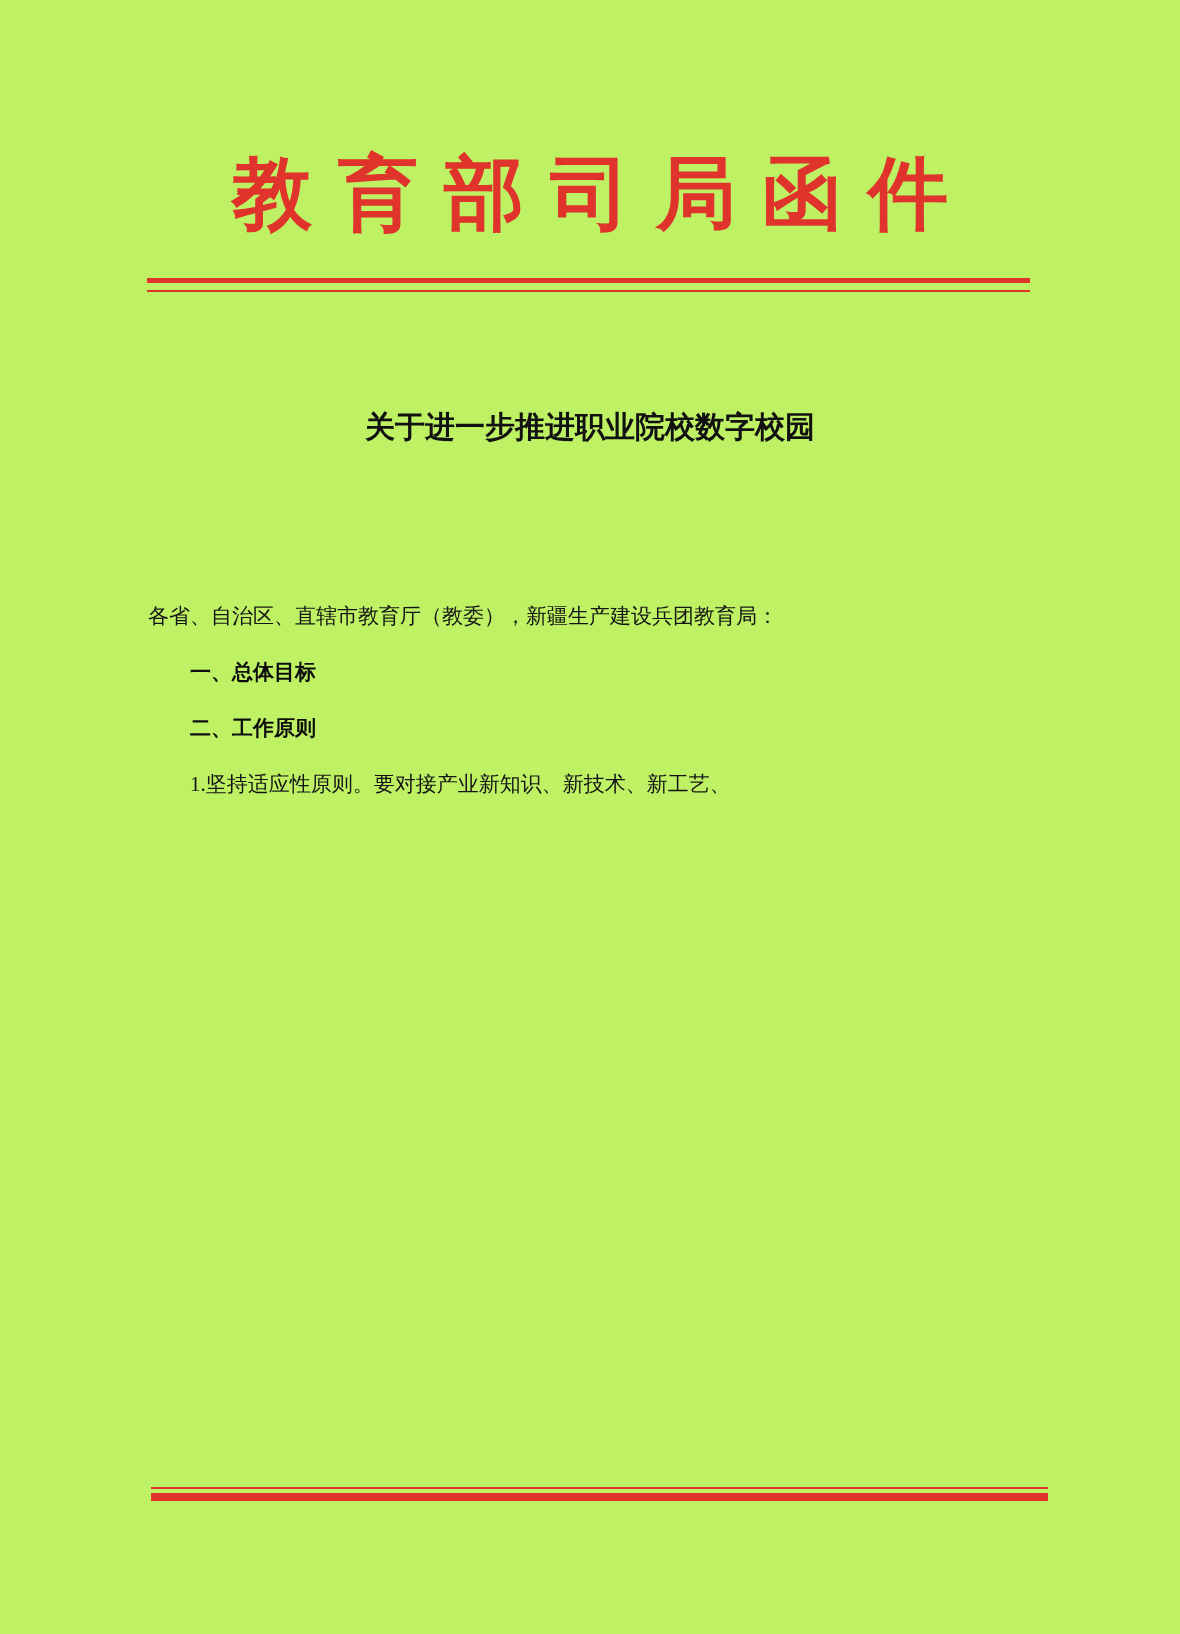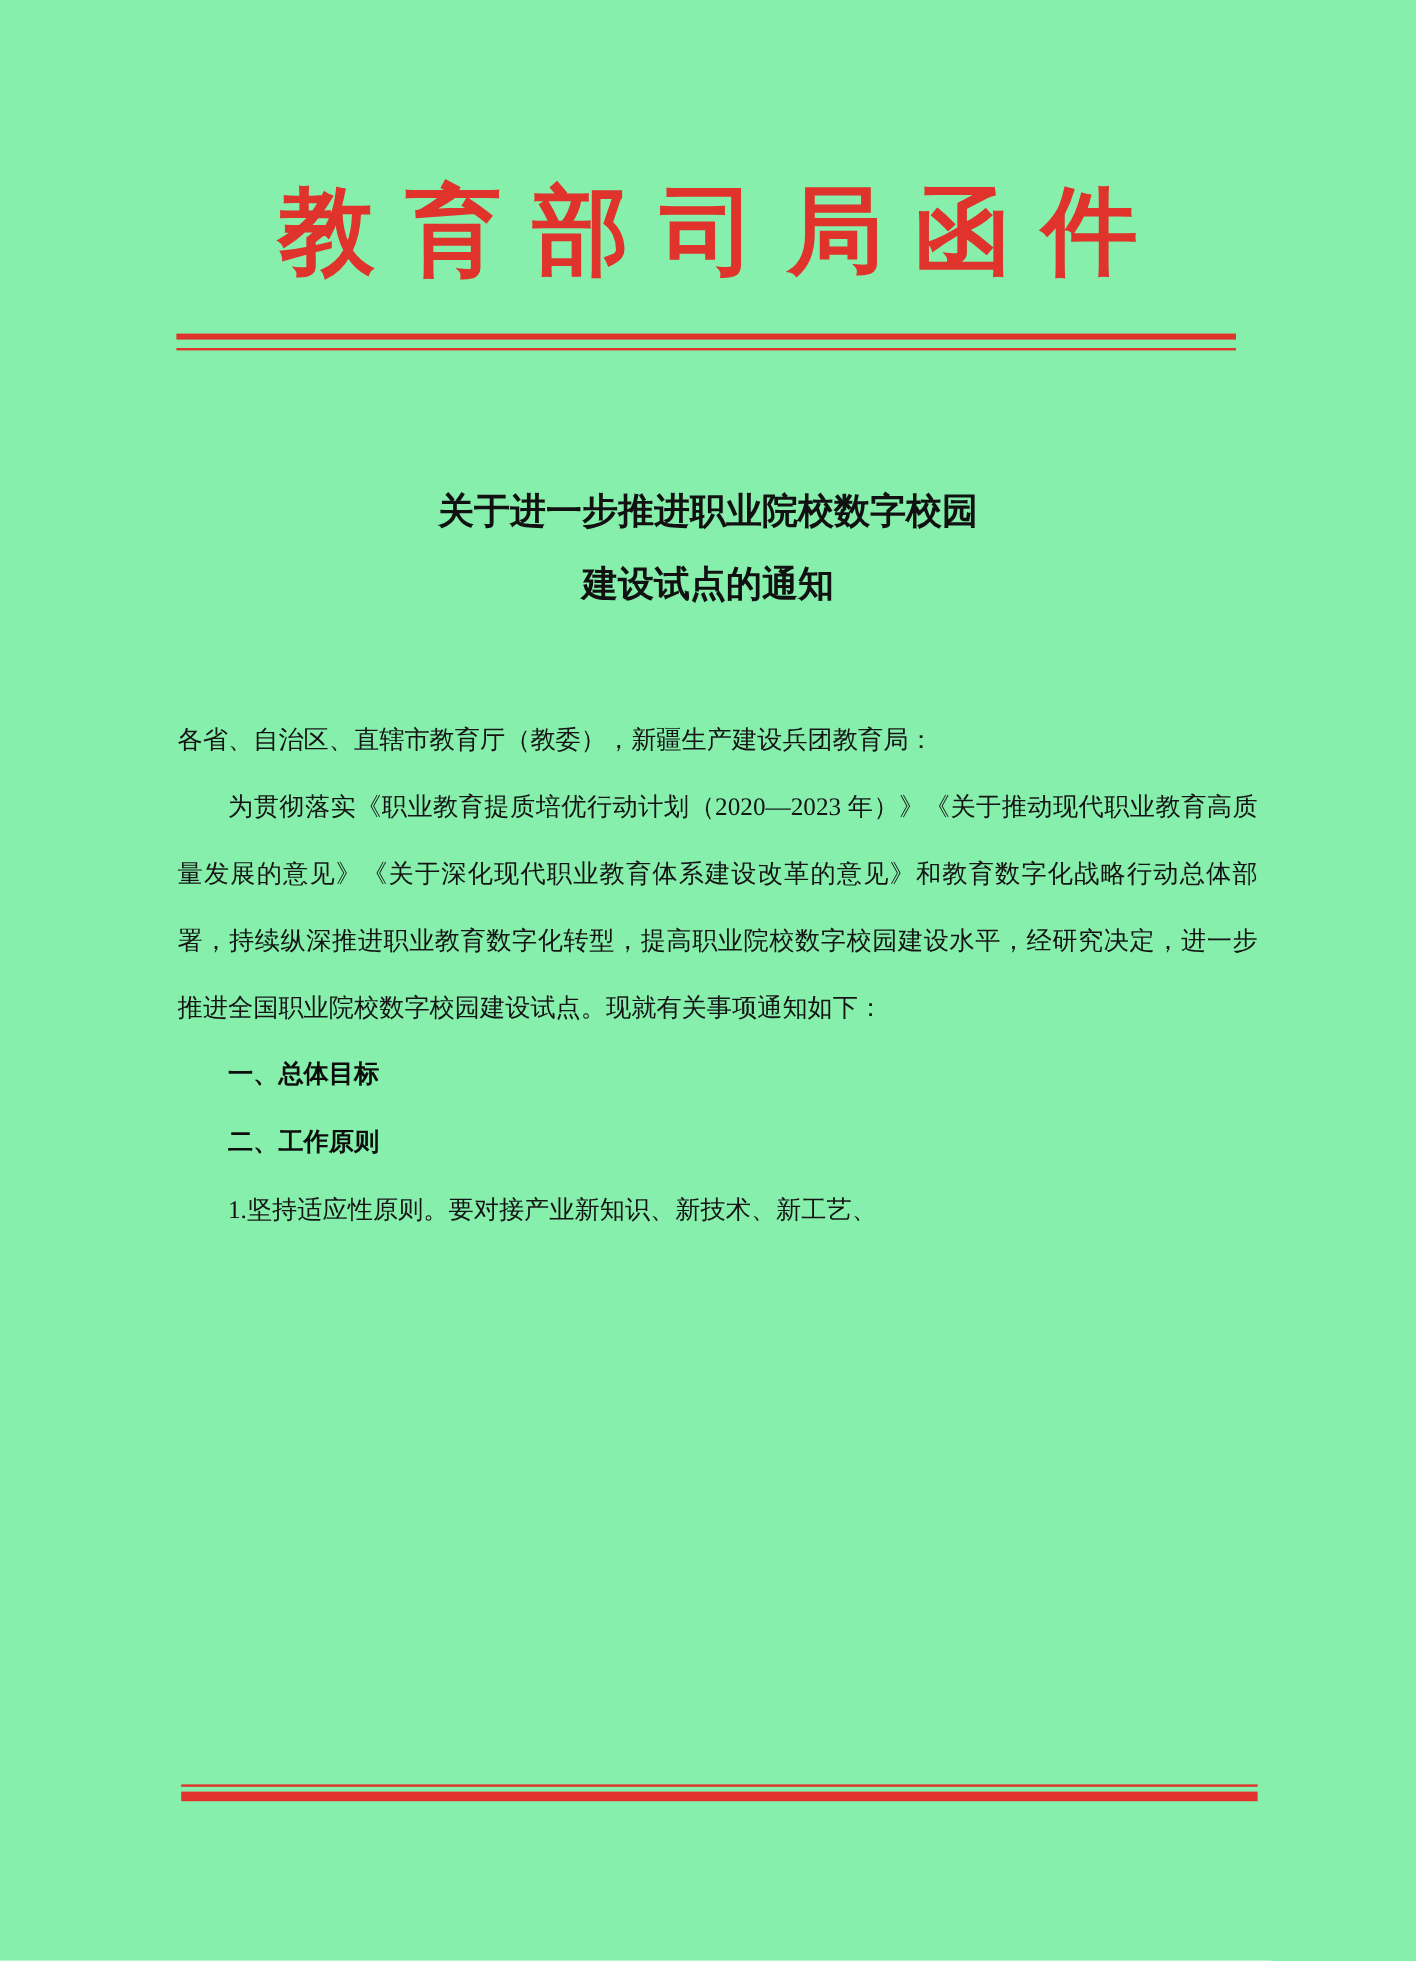--- a/index.html
+++ b/index.html
@@ -2,21 +2,21 @@
 <html style="--accent: #df332b; --ink: #1d1d1d;"><head>
 <meta charset="utf-8">
 <style>
   :root { --accent: #df332b; --ink: #1d1d1d; }
   * { box-sizing: border-box; }
   html, body { margin: 0; padding: 0; background: #ffffff; }
   .page {
     position: relative;
     width: 1180px;
     height: 1634px;
-    background: #86efac;
+    background: #bef264;
     overflow: hidden;
     font-family: "Liberation Serif", "DejaVu Serif", serif;
     color: var(--ink);
   }
   .masthead {
     position: absolute;
     top: 146px;
     left: 140px;
     width: 900px;
     text-align: center;
@@ -92,26 +92,24 @@
   <div class="masthead">教育部司局函件</div>
 
   <div class="rule-top">
     <div class="bar-thick"></div>
     <div class="bar-thin"></div>
   </div>
 
 
   <div class="doc-title">
     <div>关于进一步推进职业院校数字校园</div>
-    <div>建设试点的通知</div>
   </div>
 
   <div class="body-text">
     <p class="para recipient">各省、自治区、直辖市教育厅（教委），新疆生产建设兵团教育局：</p>
-    <p class="para">为贯彻落实《职业教育提质培优行动计划（2020—2023 年）》《关于推动现代职业教育高质量发展的意见》《关于深化现代职业教育体系建设改革的意见》和教育数字化战略行动总体部署，持续纵深推进职业教育数字化转型，提高职业院校数字校园建设水平，经研究决定，进一步推进全国职业院校数字校园建设试点。现就有关事项通知如下：</p>
     <p class="para heading">一、总体目标</p>
     <p class="para heading">二、工作原则</p>
     <p class="para">1.坚持适应性原则。要对接产业新知识、新技术、新工艺、</p>
   </div>
 
   <div class="rule-bottom">
     <div class="bar-thin"></div>
     <div class="bar-thick"></div>
   </div>
 

